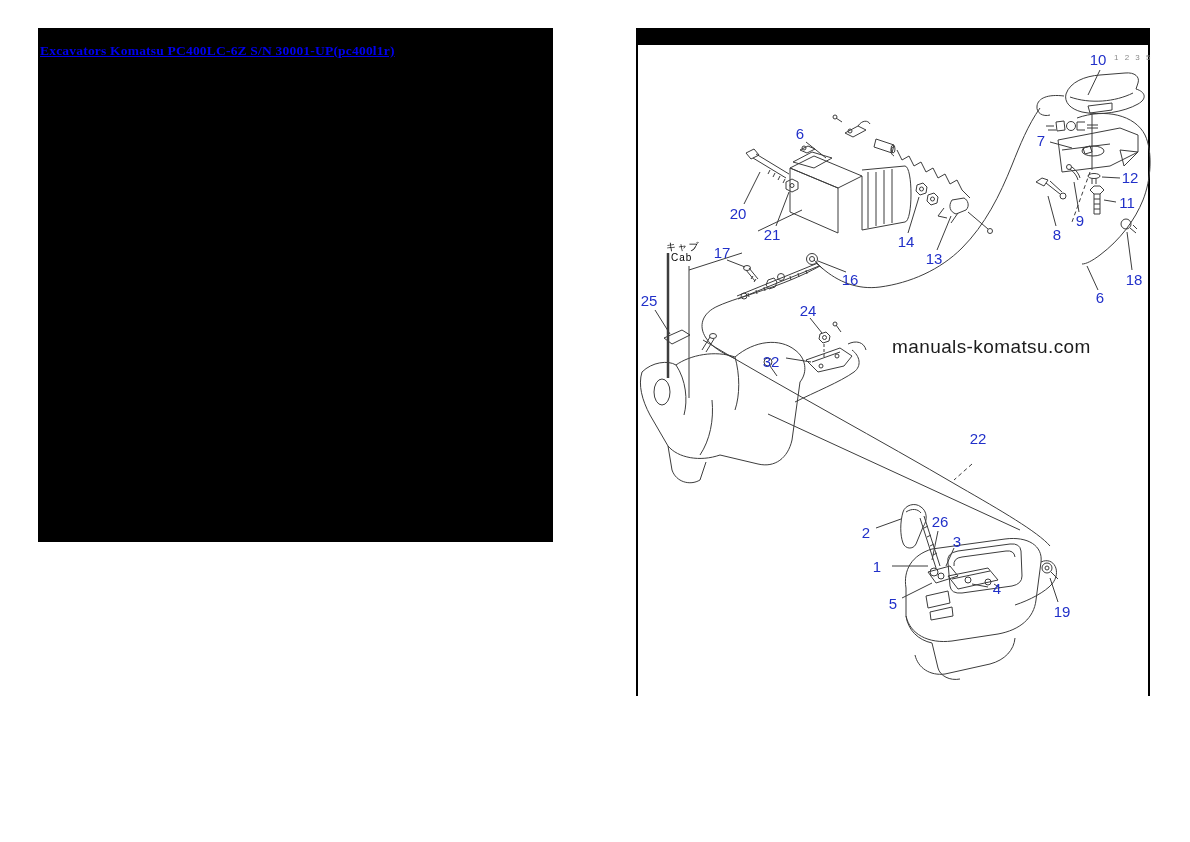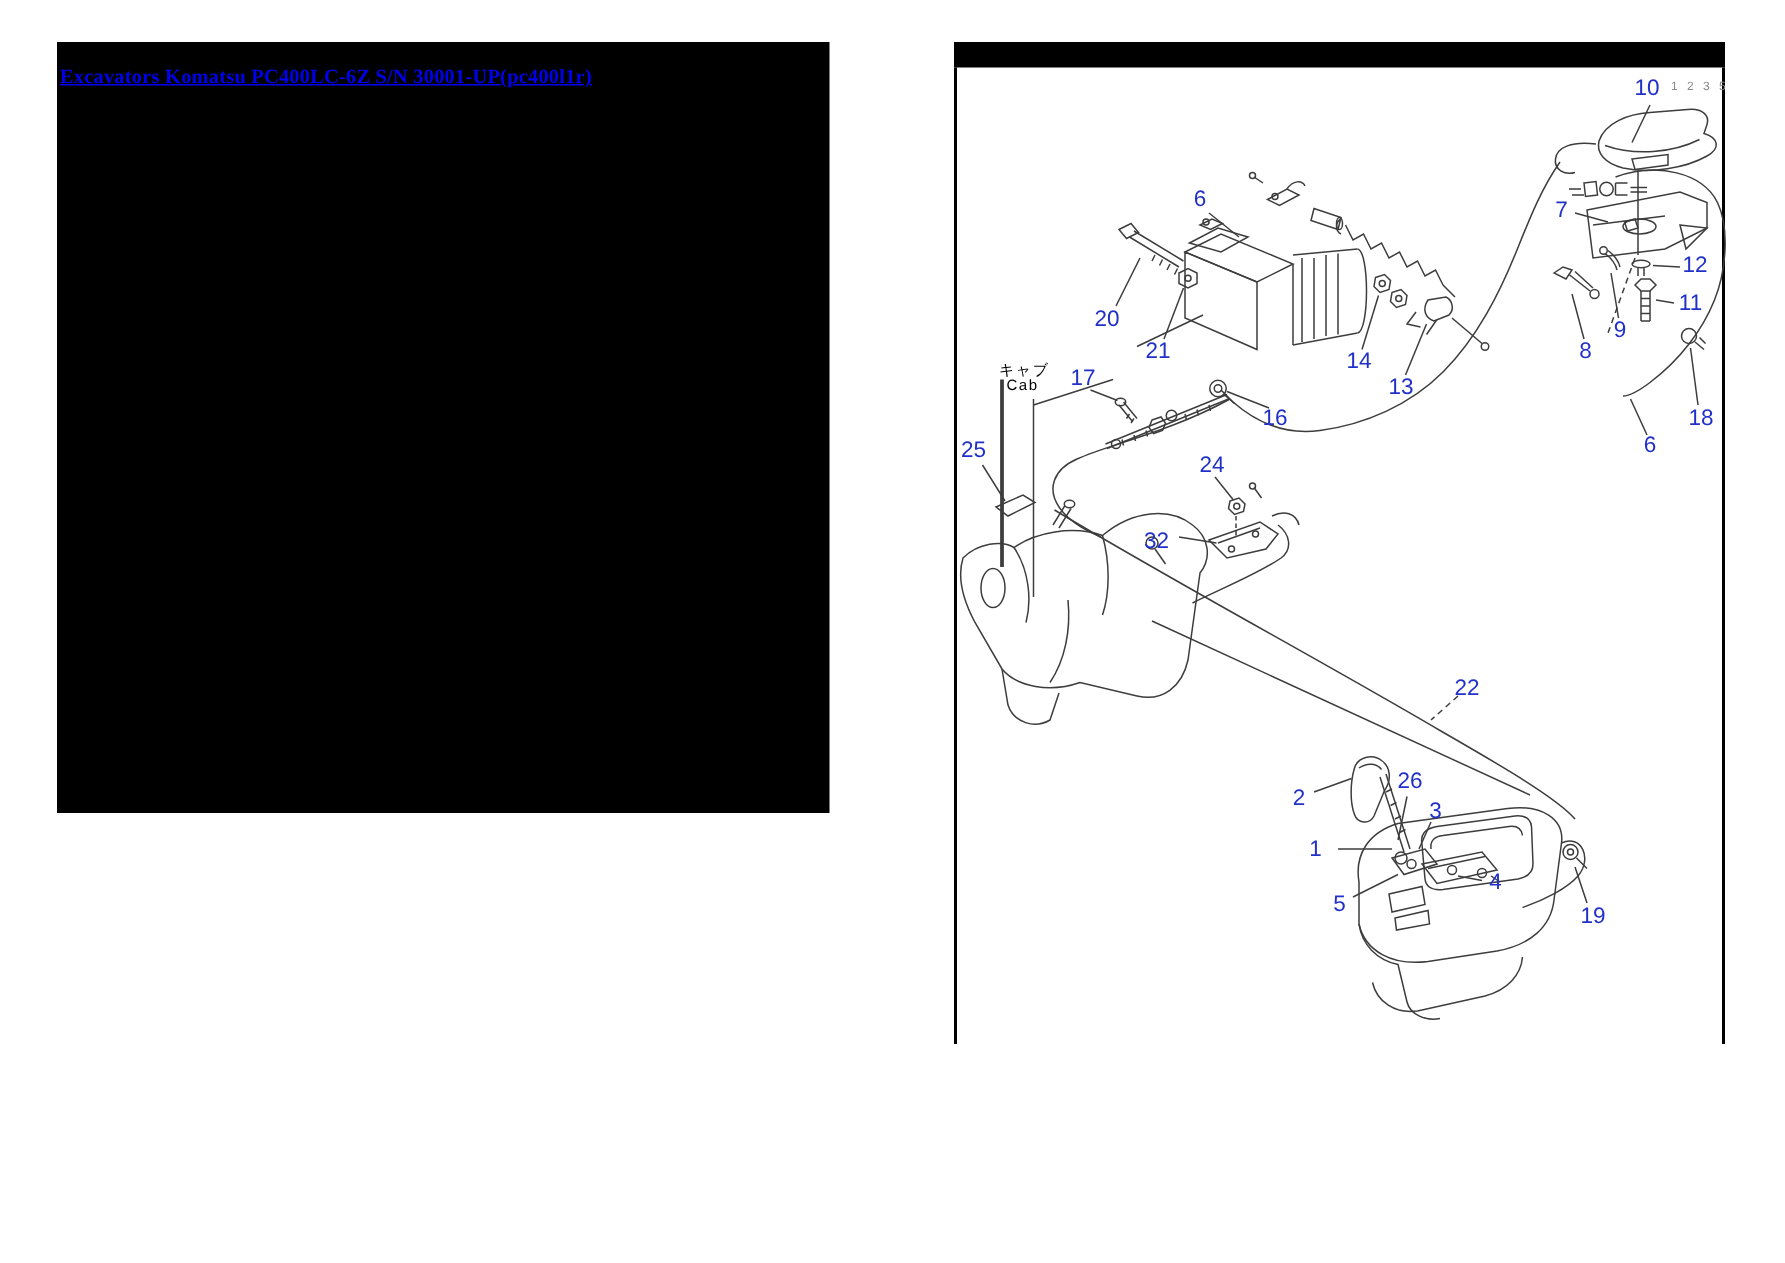--- a/index.html
+++ b/index.html
@@ -218,20 +218,21 @@
 
       <path d="M876,528 L901,519"></path>
       <path d="M938,531 L932,560"></path>
       <path d="M954,548 L946,566"></path>
       <path d="M892,566 L928,566"></path>
       <path d="M988,587 L972,584"></path>
       <path d="M902,598 L932,583"></path>
       <path d="M1058,602 L1050,578"></path>
     </svg>
 
+    <span id="watermark">manuals-komatsu.com</span>
     <span id="cab-jp">キャブ</span>
     <span id="cab-en">Cab</span>
     <span id="page-index">1 2 3 5</span>
 
     <div id="labels">
         <span class="part-label" style="left: 877px; top: 566px;">1</span>
         <span class="part-label" style="left: 866px; top: 532px;">2</span>
         <span class="part-label" style="left: 957px; top: 541px;">3</span>
         <span class="part-label" style="left: 997px; top: 588px;">4</span>
         <span class="part-label" style="left: 893px; top: 603px;">5</span>
@@ -244,20 +245,20 @@
         <span class="part-label" style="left: 1130px; top: 177px;">12</span>
         <span class="part-label" style="left: 934px; top: 258px;">13</span>
         <span class="part-label" style="left: 906px; top: 241px;">14</span>
         <span class="part-label" style="left: 1100px; top: 297px;">6</span>
         <span class="part-label" style="left: 850px; top: 279px;">16</span>
         <span class="part-label" style="left: 722px; top: 252px;">17</span>
         <span class="part-label" style="left: 1134px; top: 279px;">18</span>
         <span class="part-label" style="left: 1062px; top: 611px;">19</span>
         <span class="part-label" style="left: 738px; top: 213px;">20</span>
         <span class="part-label" style="left: 772px; top: 234px;">21</span>
-        <span class="part-label" style="left: 978px; top: 459px;">22</span>
+        <span class="part-label" style="left: 978px; top: 438px;">22</span>
         <span class="part-label" style="left: 771px; top: 361px;">32</span>
         <span class="part-label" style="left: 808px; top: 310px;">24</span>
         <span class="part-label" style="left: 649px; top: 300px;">25</span>
         <span class="part-label" style="left: 940px; top: 521px; text-align: right;">26</span>
       </div>
   </div>
 </div>
 
 </body></html>

